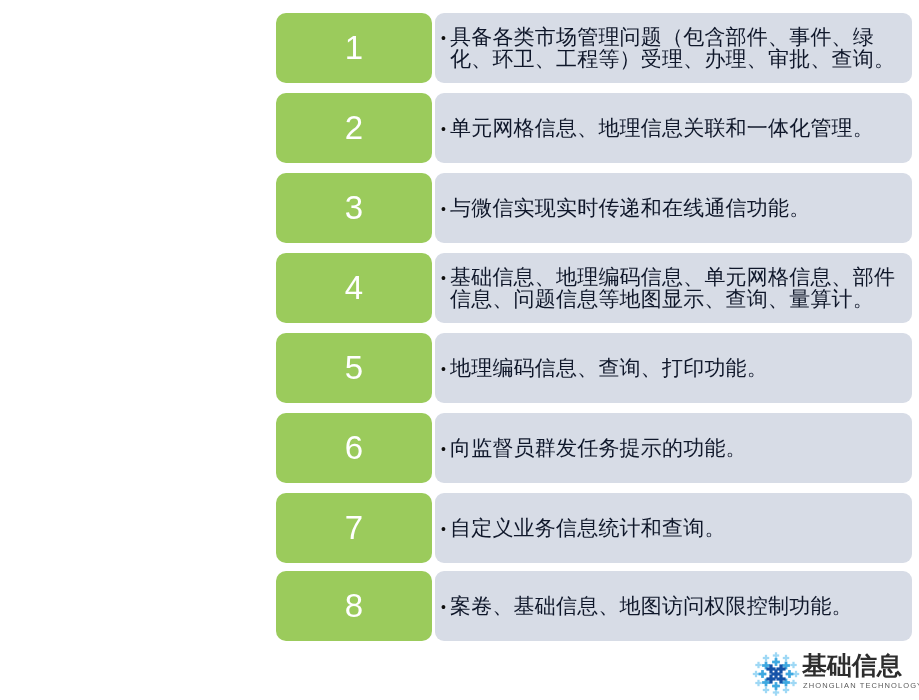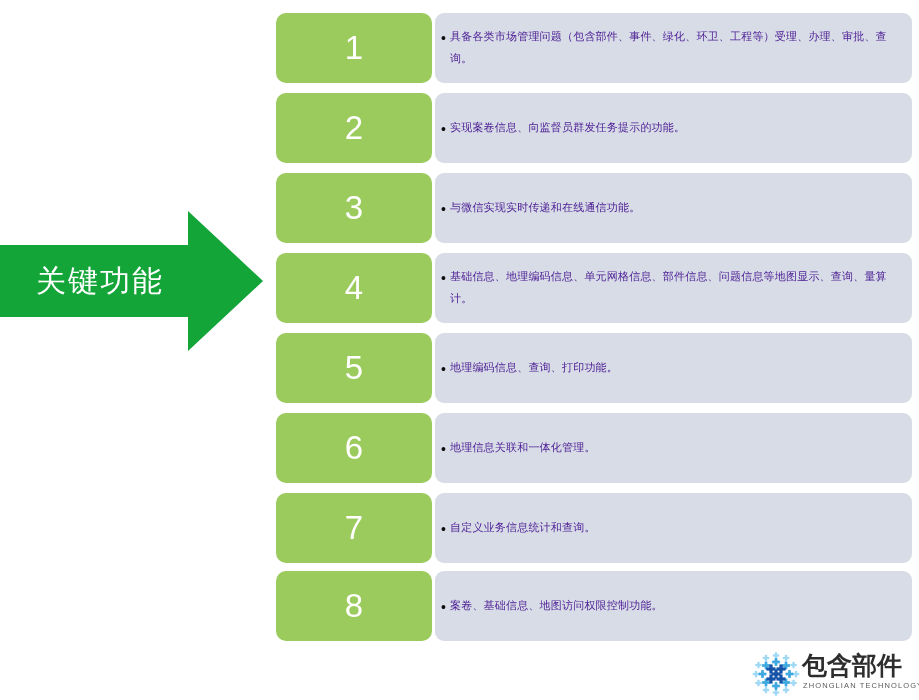--- a/index.html
+++ b/index.html
@@ -108,22 +108,22 @@
   .bullet {
     flex: 0 0 auto;
     width: 9px;
     color: #0d0d0d;
     font-size: 14px;
     line-height: 22px;
     transform: translateY(1px);
   }
   .item-text {
     flex: 1 1 auto;
-    color: #4c1d95;
-    font-size: 11px;
+    color: #0f172a;
+    font-size: 21px;
     line-height: 22px;
     font-family: "DejaVu Sans", "Liberation Sans", sans-serif;
     letter-spacing: 0.2px;
     text-indent: 0;
   }
 
   
   .logo {
     position: absolute;
     left: 752px;
@@ -167,26 +167,20 @@
     letter-spacing: 1.1px;
     font-family: "Liberation Sans", "DejaVu Sans", sans-serif;
     white-space: nowrap;
   }
 </style>
 </head>
 <body>
 
 <div class="slide">
 
-  <div class="arrow-wrap">
-    <svg class="arrow-svg" viewBox="0 0 263 140" preserveAspectRatio="none">
-      <polygon points="0,34 188,34 188,0 263,70 188,140 188,106 0,106" fill="#13A538"></polygon>
-    </svg>
-    <div class="arrow-label">关键功能</div>
-  </div>
 
   <div class="rows">
 
     <div class="row" style="top:0px">
       <div class="num-box">
         <span>1</span>
       </div>
       <div class="text-box">
         <div class="text-inner">
           <span class="bullet">•</span>
@@ -195,21 +189,21 @@
       </div>
     </div>
 
     <div class="row" style="top:80px">
       <div class="num-box">
         <span>2</span>
       </div>
       <div class="text-box">
         <div class="text-inner">
           <span class="bullet">•</span>
-          <span class="item-text">实现案卷信息、向监督员群发任务提示的功能。</span>
+          <span class="item-text">单元网格信息、地理信息关联和一体化管理。</span>
         </div>
       </div>
     </div>
 
     <div class="row" style="top:160px">
       <div class="num-box">
         <span>3</span>
       </div>
       <div class="text-box">
         <div class="text-inner">
@@ -243,21 +237,21 @@
       </div>
     </div>
 
     <div class="row" style="top:400px">
       <div class="num-box">
         <span>6</span>
       </div>
       <div class="text-box">
         <div class="text-inner">
           <span class="bullet">•</span>
-          <span class="item-text">地理信息关联和一体化管理。</span>
+          <span class="item-text">向监督员群发任务提示的功能。</span>
         </div>
       </div>
     </div>
 
     <div class="row" style="top:480px">
       <div class="num-box">
         <span>7</span>
       </div>
       <div class="text-box">
         <div class="text-inner">
@@ -318,18 +312,18 @@
 
       <g fill="#1553A8">
         <use href="#plus" transform="translate(19,17)"></use>
         <use href="#plus" transform="translate(29,17)"></use>
         <use href="#plus" transform="translate(19,27)"></use>
         <use href="#plus" transform="translate(29,27)"></use>
         <use href="#plus" transform="translate(24,22)"></use>
       </g>
     </svg>
     <div class="logo-text">
-      <div class="logo-cn">包含部件</div>
+      <div class="logo-cn">基础信息</div>
       <div class="logo-en">ZHONGLIAN TECHNOLOGY</div>
     </div>
   </div>
 
 </div>
 
 </body></html>

